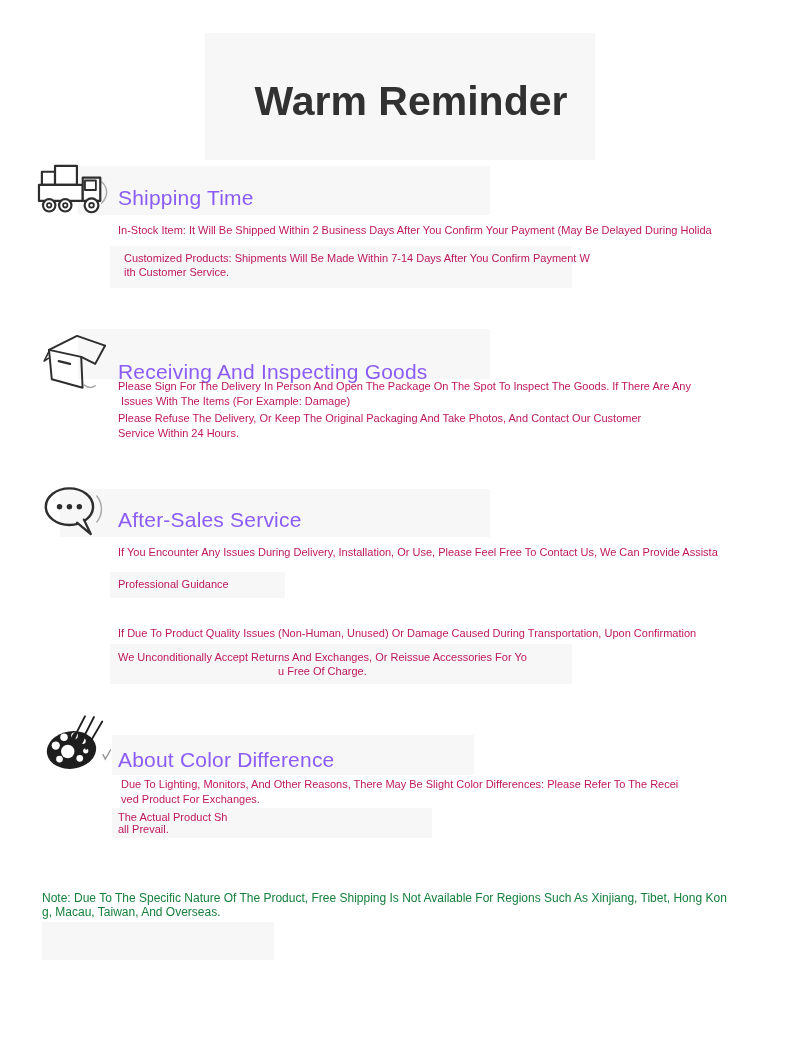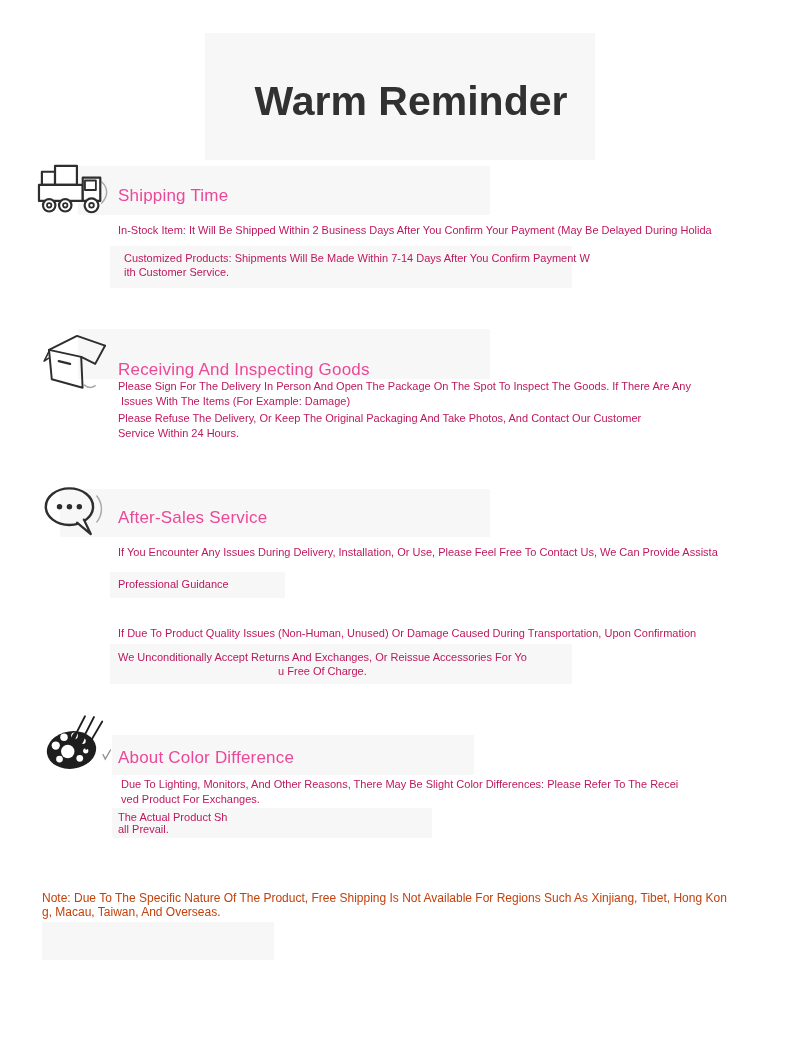--- a/index.html
+++ b/index.html
@@ -2,28 +2,28 @@
 <html><head>
 <meta charset="utf-8">
 <style>
   html,body{margin:0;padding:0;}
   .page{position:relative;width:790px;height:1044px;background:#ffffff;overflow:hidden;
         font-family:"Liberation Sans","DejaVu Sans",sans-serif;}
   .wm{position:absolute;background:#f7f7f7;z-index:0;}
   .title-wrap{position:absolute;top:78px;left:0;width:100%;text-align:center;z-index:2;}
   .title{position:relative;left:16px;font-size:41px;font-weight:700;color:#313131;letter-spacing:0px;}
   .sec-icon{position:absolute;z-index:2;}
-  .sec-heading{position:absolute;z-index:2;font-size:17px;color:#ec4899;letter-spacing:.2px;white-space:pre;}
+  .sec-heading{position:absolute;z-index:2;font-size:21px;color:#8b5cf6;letter-spacing:.2px;white-space:pre;}
   .para{position:absolute;z-index:2;}
   .line{white-space:pre;font-size:11px;line-height:14px;color:#be185d;}
   .lh145 .line{line-height:14.5px;}
   .lh12 .line{line-height:12px;}
   .clip{overflow:hidden;width:672px;}
   .clip .line{width:672px;overflow:hidden;}
-  .red .line{color:#c2410c;font-size:12px;line-height:14px;}
+  .red .line{color:#15803d;font-size:12px;line-height:14px;}
   svg{display:block;}
 </style>
 </head>
 <body>
 
 <div class="page">
 
   <div class="wm" style="left:205px;top:33px;width:390px;height:127px;"></div>
   <div class="wm" style="left:78px;top:166px;width:412px;height:49px;"></div>
   <div class="wm" style="left:110px;top:246px;width:462px;height:42px;"></div>

